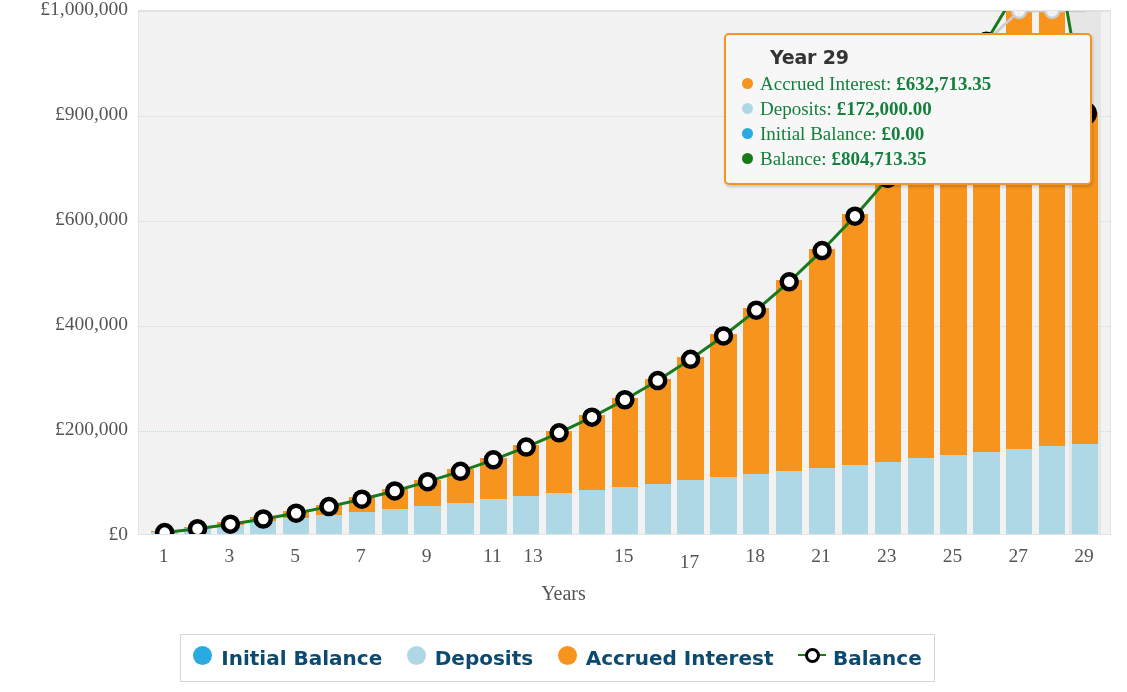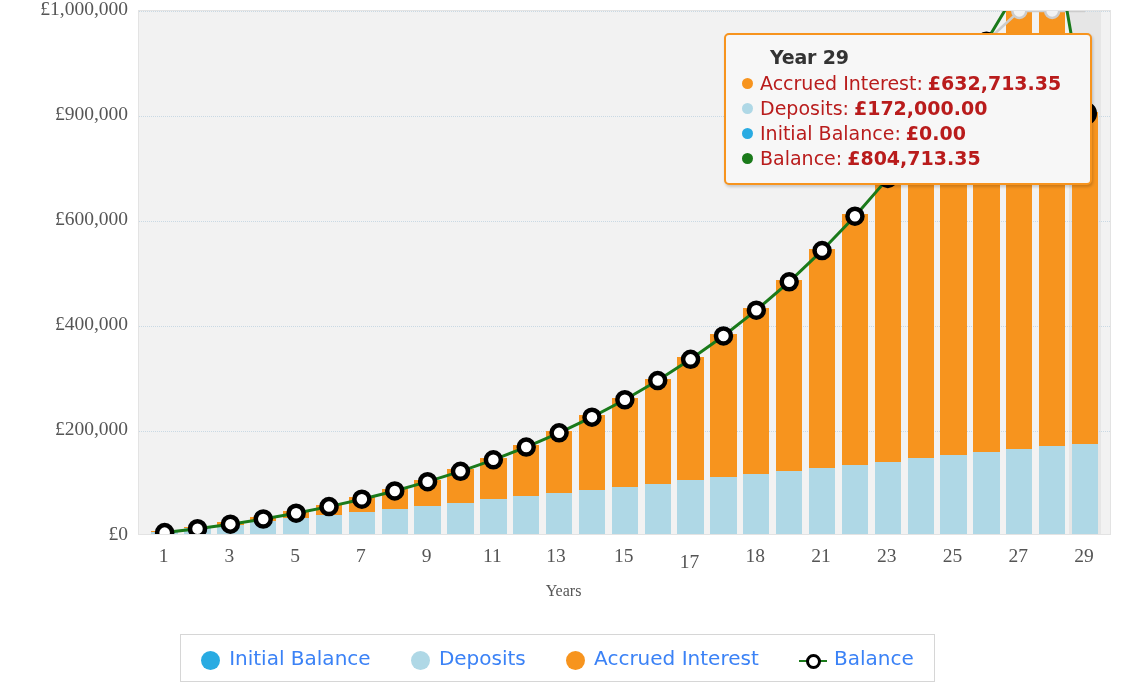--- a/index.html
+++ b/index.html
@@ -81,21 +81,21 @@
     white-space: nowrap;
     transform: translateX(-50%);
   }
   #xaxis-title {
     position: absolute;
     left: 0;
     right: 0;
     top: 582px;
     text-align: center;
     color: #555555;
-    font-size: 16px;
+    font-size: 20px;
   }
 
   
   #tooltip {
     position: absolute;
     left: 724px;
     top: 33px;
     width: 368px;
     box-sizing: border-box;
     background: #f7f7f7;
@@ -110,23 +110,24 @@
     font-weight: bold;
     color: #333333;
     margin-bottom: 3px;
     letter-spacing: -.2px;
     margin-left: 28px;
   }
   .tt-row {
     display: flex;
     align-items: center;
     font-size: 19px;
-    color: #b91c1c;
+    color: #15803d;
     line-height: 1.32;
     white-space: nowrap;
+    font-family: Liberation Serif, serif;
   }
   .tt-dot {
     width: 11px;
     height: 11px;
     border-radius: 50%;
     margin-right: 7px;
     flex: 0 0 auto;
   }
   .tt-name { margin-right: 5px; }
   .tt-val  { font-weight: bold; }
@@ -141,24 +142,24 @@
     box-sizing: border-box;
     background: #ffffff;
     border: 1px solid #d6d6d6;
     display: flex;
     align-items: center;
     justify-content: space-around;
     font-family: "DejaVu Sans", "Liberation Sans", sans-serif;
   }
   .legend-item {
     display: flex;
-    align-items: flex-end;
+    align-items: flex-start;
     font-size: 20px;
-    font-weight: normal;
-    color: #3b82f6;
+    font-weight: bold;
+    color: #0c4a6e;
     white-space: nowrap;
   }
   .legend-swatch {
     width: 19px;
     height: 19px;
     border-radius: 50%;
     margin-right: 9px;
   }
   .legend-marker {
     position: relative;
@@ -370,21 +371,21 @@
     </svg>
   </div>
 
   <div id="x-ticks">
       <div class="x-tick-text" style="left: 163.64px; top: 545px;">1</div>
       <div class="x-tick-text" style="left: 229.383px; top: 545px;">3</div>
       <div class="x-tick-text" style="left: 295.126px; top: 545px;">5</div>
       <div class="x-tick-text" style="left: 360.87px; top: 545px;">7</div>
       <div class="x-tick-text" style="left: 426.613px; top: 545px;">9</div>
       <div class="x-tick-text" style="left: 492.356px; top: 545px;">11</div>
-      <div class="x-tick-text" style="left: 556px; top: 545px;">13</div>
+      <div class="x-tick-text" style="left: 533px; top: 545px;">13</div>
       <div class="x-tick-text" style="left: 623.843px; top: 545px;">15</div>
       <div class="x-tick-text" style="left: 689.586px; top: 551px;">17</div>
       <div class="x-tick-text" style="left: 755.329px; top: 545px;">18</div>
       <div class="x-tick-text" style="left: 821.072px; top: 545px;">21</div>
       <div class="x-tick-text" style="left: 886.816px; top: 545px;">23</div>
       <div class="x-tick-text" style="left: 952.559px; top: 545px;">25</div>
       <div class="x-tick-text" style="left: 1018.3px; top: 545px;">27</div>
       <div class="x-tick-text" style="left: 1084.05px; top: 545px;">29</div>
     </div>
 

